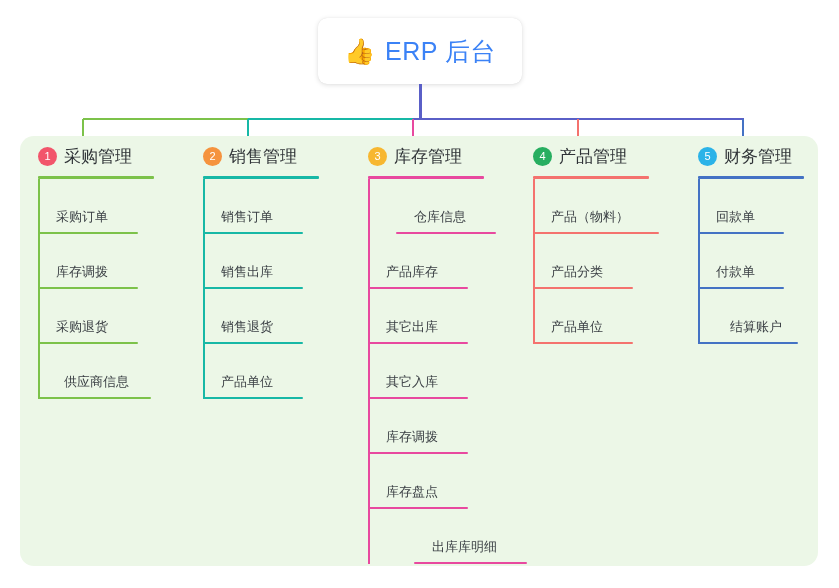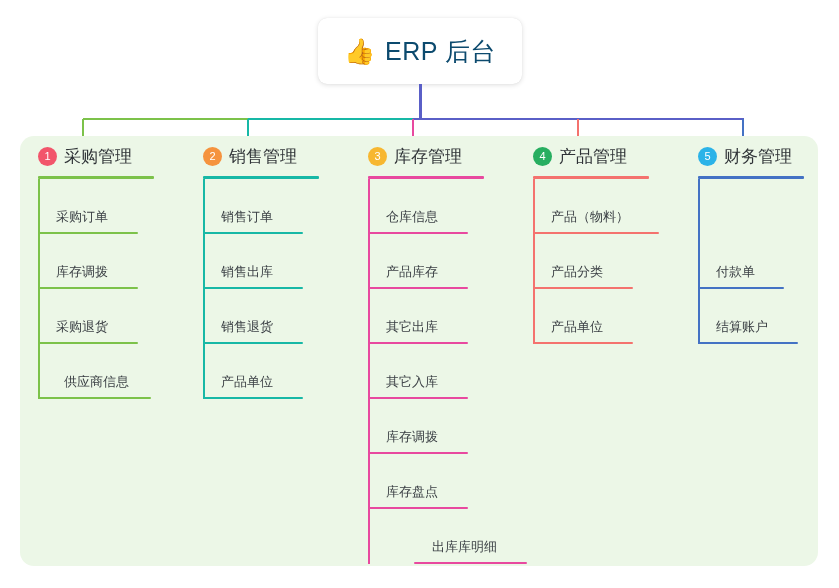--- a/index.html
+++ b/index.html
@@ -33,21 +33,21 @@
     box-sizing: border-box;
   }
   #root-card .thumb {
     font-size: 25px;
     line-height: 1;
     color: #f0b52d;
     display: inline-block;
   }
   #root-card .root-title {
     font-size: 25px;
-    color: #0c4a6e;
+    color: #3b82f6;
     letter-spacing: 0.5px;
     white-space: nowrap;
   }
 
   
   #connectors {
     position: absolute;
     left: 0;
     top: 0;
     width: 839px;
@@ -199,21 +199,21 @@
         <div class="leaf-rule" style="width: 100px; background: rgb(23, 184, 166);"></div>
       </div>
     </div>
     <div class="column" style="left: 330px; width: 148px;">
       <div class="col-head">
         <span class="badge" style="background: rgb(247, 183, 49);">3</span>
         <span class="col-title">库存管理</span>
       </div>
       <div class="head-rule" style="width: 116px; background: rgb(232, 73, 159);"></div>
       <div class="spine" style="background: rgb(232, 73, 159); height: 385px;"></div>
-      <div class="leaf" style="top: 43px; width: 100px;">
+      <div class="leaf" style="top: 43px; width: 100px; margin-left: 28px;">
         <div class="leaf-label" style="left: 18px;">仓库信息</div>
         <div class="leaf-rule" style="width: 100px; background: rgb(232, 73, 159);"></div>
       </div>
       <div class="leaf" style="top: 98px; width: 100px;">
         <div class="leaf-label" style="left: 18px;">产品库存</div>
         <div class="leaf-rule" style="width: 100px; background: rgb(232, 73, 159);"></div>
       </div>
       <div class="leaf" style="top: 153px; width: 100px;">
         <div class="leaf-label" style="left: 18px;">其它出库</div>
         <div class="leaf-rule" style="width: 100px; background: rgb(232, 73, 159);"></div>
@@ -255,22 +255,26 @@
         <div class="leaf-rule" style="width: 100px; background: rgb(244, 114, 110);"></div>
       </div>
     </div>
     <div class="column" style="left: 660px; width: 138px;">
       <div class="col-head">
         <span class="badge" style="background: rgb(43, 179, 232);">5</span>
         <span class="col-title">财务管理</span>
       </div>
       <div class="head-rule" style="width: 106px; background: rgb(68, 114, 196);"></div>
       <div class="spine" style="background: rgb(68, 114, 196); height: 165px;"></div>
+      <div class="leaf" style="top: 43px; width: 86px;">
+        <div class="leaf-label" style="left: 18px;">回款单</div>
+        <div class="leaf-rule" style="width: 86px; background: rgb(68, 114, 196);"></div>
+      </div>
       <div class="leaf" style="top: 98px; width: 86px;">
         <div class="leaf-label" style="left: 18px; margin-top: 11px;">付款单</div>
         <div class="leaf-rule" style="width: 86px; background: rgb(68, 114, 196);"></div>
       </div>
       <div class="leaf" style="top: 153px; width: 100px;">
-        <div class="leaf-label" style="left: 18px;">结算账户</div>
+        <div class="leaf-label" style="left: 32px;">结算账户</div>
         <div class="leaf-rule" style="width: 100px; background: rgb(68, 114, 196);"></div>
       </div>
     </div>
   </div>
 
 </body></html>

